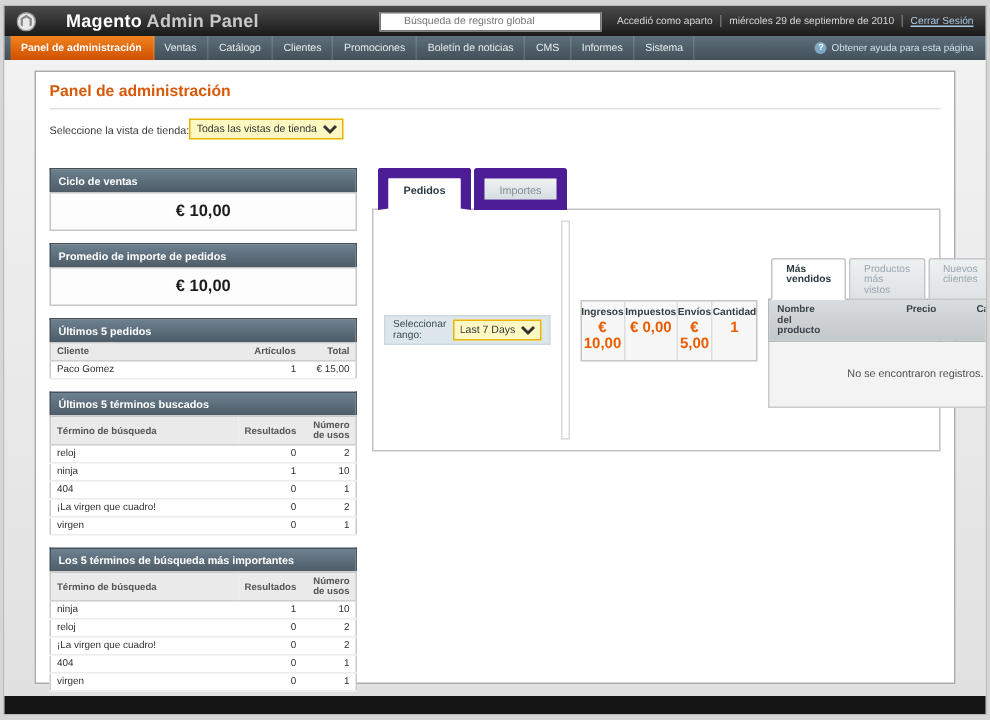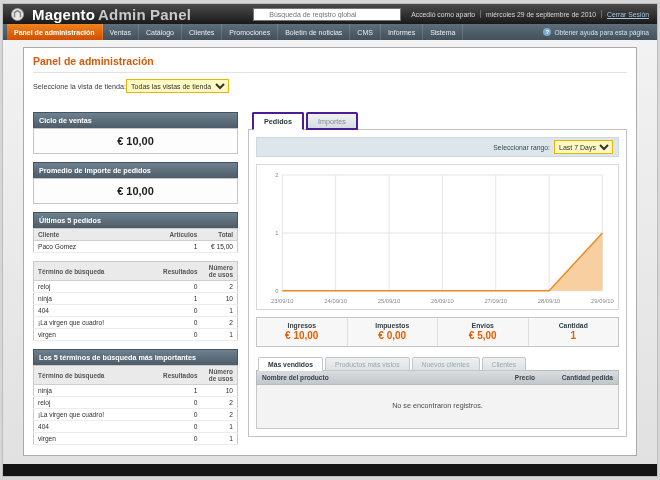--- a/index.html
+++ b/index.html
@@ -4,21 +4,21 @@
 <style>
   * { margin:0; padding:0; box-sizing:border-box; }
   html,body { width:660px; height:480px; }
   body { font-family:"Liberation Sans", sans-serif; background:#c9c9c9; overflow:hidden; }
   .viewport { width:660px; height:480px; background:#d6d6d6; padding:3px 2px; }
   .app { width:100%; height:474px; display:flex; flex-direction:column; background:#e9e9e9; border:1px solid #bdbdbd; }
 
   
   .topbar { height:20px; flex:0 0 20px; background:linear-gradient(#4b4b4b,#1a1a1a); display:flex; align-items:center; padding:0 8px; color:#fff; }
   .logo-badge { width:13px; height:13px; flex:0 0 13px; }
-  .brand { font-size:15px; font-weight:bold; margin-left:8px; color:#fff; letter-spacing:.2px; white-space:nowrap; }
+  .brand { font-size:12px; font-weight:bold; margin-left:20px; color:#fff; letter-spacing:.2px; white-space:nowrap; }
   .brand-sub { color:#c9c9c9; margin-left:3px; font-weight:bold; }
   .search-wrap { margin-left:auto; display:flex; align-items:center; }
   .search-wrap input { width:148px; height:13px; font-size:7px; border:1px solid #777; padding:0 15px; color:#666; background:#fff; font-family:"Liberation Sans", sans-serif; }
   .account { font-size:6.8px; color:#d6d6d6; margin-left:10px; display:flex; align-items:center; white-space:nowrap; }
   .account .sep { display:inline-block; width:1px; height:8px; background:#6d6d6d; margin:0 5px; }
   .account a { color:#a9c8e2; text-decoration:underline; cursor:pointer; }
 
   
   .navbar { height:16px; flex:0 0 16px; background:linear-gradient(#5d6f7b,#42505a); display:flex; align-items:stretch; padding:0 4px; }
   .nav-item { font-size:7px; color:#e7edf0; display:flex; align-items:center; padding:0 7px; border-right:1px solid rgba(255,255,255,.14); cursor:pointer; white-space:nowrap; }
@@ -39,23 +39,23 @@
   .box-header { background:linear-gradient(#6d8190,#4d5c67); color:#fff; font-size:7.2px; font-weight:bold; padding:3px 5px; border:1px solid #46535c; border-bottom:0; }
   .box-value { border:1px solid #c6c6c6; background:#fdfdfd; text-align:center; font-size:11px; font-weight:bold; color:#1d1d1d; padding:6px 0; }
   .mini-table { width:100%; border-collapse:collapse; border:1px solid #cacaca; background:#fff; }
   .mini-table th { background:#eaeaea; font-size:6.4px; color:#555; text-align:left; padding:2px 4px; border-bottom:1px solid #cfcfcf; font-weight:bold; }
   .mini-table td { font-size:6.6px; color:#2f2f2f; padding:2px 4px; border-bottom:1px solid #ececec; }
   .mini-table .num { text-align:right; }
   .mini-table .c-num { width:36px; }
 
   .right-col { flex:1 1 auto; display:flex; flex-direction:column; min-width:0; }
   .tabs { display:flex; gap:2px; padding-left:4px; position:relative; z-index:2; }
-  .tab { font-size:7.2px; padding:3px 10px 2px; border:2px solid #4c1d95; background:linear-gradient(#eff2f3,#d7dde0); color:#7d8b93; border-radius:2px 2px 0 0; cursor:pointer; margin-bottom:-1px; }
+  .tab { font-size:7.2px; padding:3px 10px 2px; border:7px solid #4c1d95; background:linear-gradient(#eff2f3,#d7dde0); color:#7d8b93; border-radius:2px 2px 0 0; cursor:pointer; margin-bottom:-1px; }
   .tab.active { background:#fff; color:#2c3940; font-weight:bold; border-bottom:1px solid #fff; }
-  .panel { border:1px solid #c2c2c2; background:#fff; padding:7px; display:flex; flex-direction:column; gap:7px; }
+  .panel { border:1px solid #c2c2c2; background:#fff; padding:7px; display:flex; gap:7px;align-items:center; }
   .range-bar { background:#dde7eb; border:1px solid #ccd9de; padding:2px 5px; display:flex; justify-content:flex-end; align-items:center; gap:4px; font-size:6.8px; color:#3d4a52; }
   .chart-wrap { border:1px solid #d8d8d8; background:#fff; padding:2px; }
   .chart-wrap svg { display:block; width:100%; height:140px; }
   .grid { stroke:#e4e4e4; stroke-width:1; }
   .axis-label { fill:#8a8a8a; font-size:6px; font-family:"Liberation Sans", sans-serif; }
 
   .stats { display:flex; border:1px solid #c6c6c6; background:#f7f7f7; }
   .stat { flex:1; text-align:center; padding:4px 0 5px; border-right:1px solid #ddd; }
   .stat:last-child { border-right:0; }
   .stat-label { font-size:6.8px; font-weight:bold; color:#333e46; }
@@ -156,20 +156,21 @@
                   <tr>
                     <td>Paco Gomez</td>
                     <td class="num">1</td>
                     <td class="num">€ 15,00</td>
                   </tr>
                 </tbody>
               </table>
             </div>
 
             <div>
+              <div class="box-header">Últimos 5 términos buscados</div>
               <table class="mini-table">
                 <thead>
                   <tr>
                     <th>Término de búsqueda</th>
                     <th class="c-num num">Resultados</th>
                     <th class="c-num num">Número de usos</th>
                   </tr>
                 </thead>
                 <tbody>
                   <tr>

